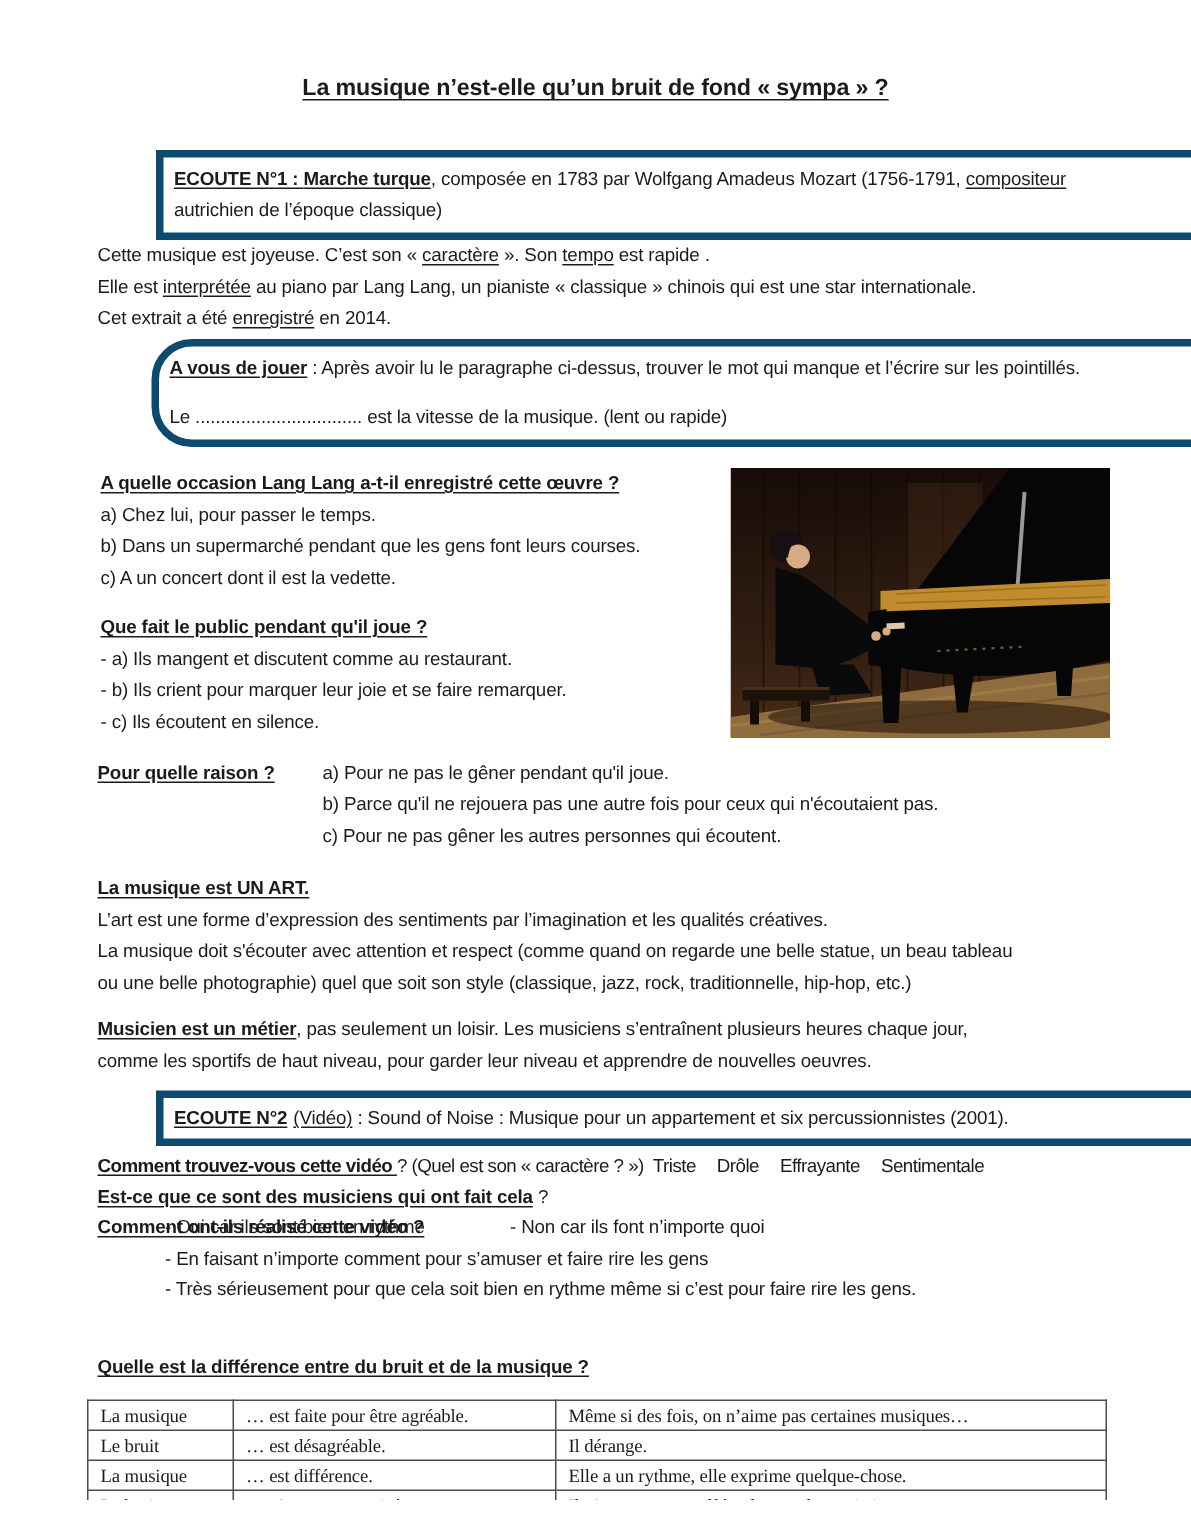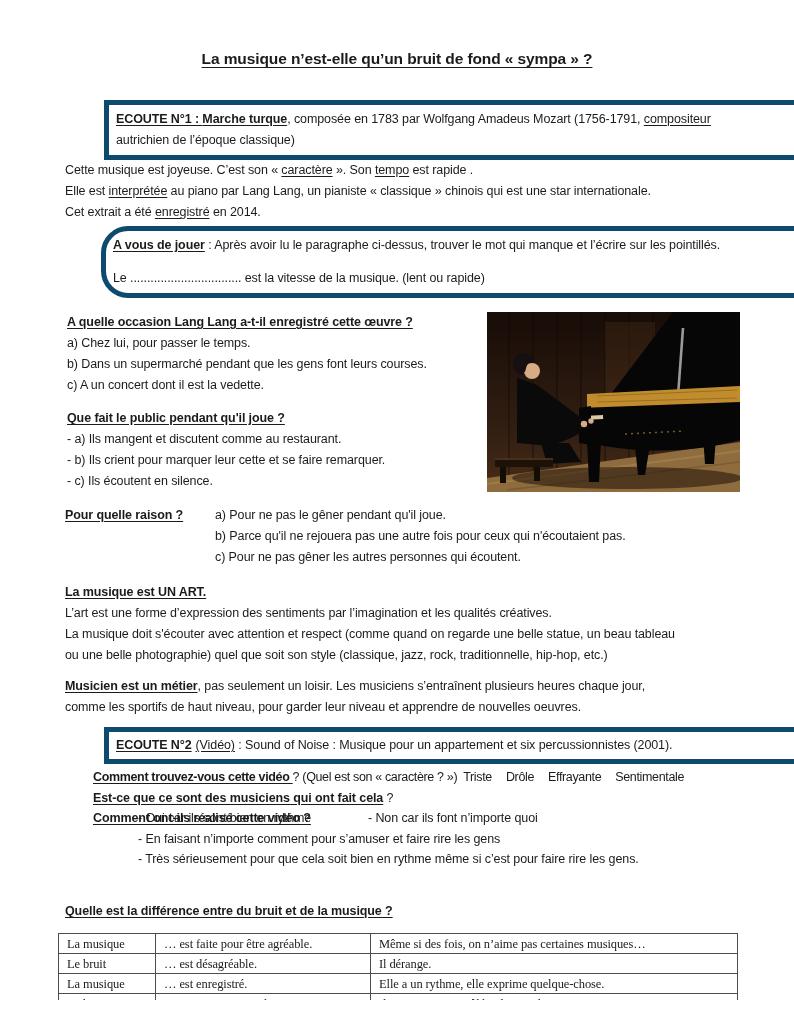--- a/index.html
+++ b/index.html
@@ -6,21 +6,21 @@
   .page{position:relative;width:794px;height:1000px;background:#ffffff;overflow:hidden;
         font-family:"Liberation Sans",sans-serif;font-size:12.5px;color:#1b1b1b;letter-spacing:-0.1px;}
   .abs{position:absolute;white-space:nowrap;}
   .line{line-height:21px;white-space:nowrap;}
   .b{font-weight:700;}
   .u{text-decoration:underline;text-underline-offset:2px;}
   .box{position:absolute;border:5px solid #0c4a6e;padding:4px 7px;white-space:nowrap;line-height:21px;background:#fff;margin-left:44px;}
   .title{position:absolute;top:50px;left:0;width:794px;text-align:center;
          font-size:15.5px;font-weight:700;text-decoration:underline;text-underline-offset:3px;}
   .spacer12{height:12px;}
-  .vq .line{line-height:20.5px;margin-left:28px;}
+  .vq .line{line-height:20.5px;}
   .tight{letter-spacing:-0.35px;}
   .choice{display:inline-block;margin-left:14px;}
   table.diff{border-collapse:collapse;table-layout:fixed;width:679px;font-family:Liberation Serif, serif;}
   table.diff td{border:1px solid #4d4d4d;padding:0 8px;height:19px;line-height:18px;
                 white-space:nowrap;overflow:hidden;font-size:12.5px;}
   .photo{position:absolute;left:487px;top:312px;width:253px;height:180px;}
 </style>
 </head>
 <body>
 
@@ -48,21 +48,21 @@
   <div class="abs" style="left:67px;top:312px;">
     <div class="line b u">A quelle occasion Lang Lang a-t-il enregistré cette œuvre ?</div>
     <div class="line">a) Chez lui, pour passer le temps.</div>
     <div class="line">b) Dans un supermarché pendant que les gens font leurs courses.</div>
     <div class="line">c) A un concert dont il est la vedette.</div>
   </div>
 
   <div class="abs" style="left:67px;top:408px;">
     <div class="line b u">Que fait le public pendant qu'il joue ?</div>
     <div class="line">- a) Ils mangent et discutent comme au restaurant.</div>
-    <div class="line">- b) Ils crient pour marquer leur cette et se faire remarquer.</div>
+    <div class="line">- b) Ils crient pour marquer leur joie et se faire remarquer.</div>
     <div class="line">- c) Ils écoutent en silence.</div>
   </div>
 
   <svg class="photo" viewBox="0 0 253 180" aria-hidden="true">
     <defs>
       <linearGradient id="wg" x1="0" y1="0" x2="0" y2="1">
         <stop offset="0" stop-color="#170c07"></stop>
         <stop offset="0.7" stop-color="#342013"></stop>
         <stop offset="1" stop-color="#4a2c17"></stop>
       </linearGradient>
@@ -170,21 +170,21 @@
           <td>… est faite pour être agréable.</td>
           <td>Même si des fois, on n’aime pas certaines musiques…</td>
         </tr>
         <tr>
           <td>Le bruit</td>
           <td>… est désagréable.</td>
           <td>Il dérange.</td>
         </tr>
         <tr>
           <td>La musique</td>
-          <td>… est enregistré.</td>
+          <td>… est différence.</td>
           <td>Elle a un rythme, elle exprime quelque-chose.</td>
         </tr>
         <tr>
           <td>Le bruit</td>
           <td>… n’est pas organisé.</td>
           <td>Il n’est pas « contrôlé » dans un but artistique.</td>
         </tr>
       </tbody>
     </table>
   </div>

